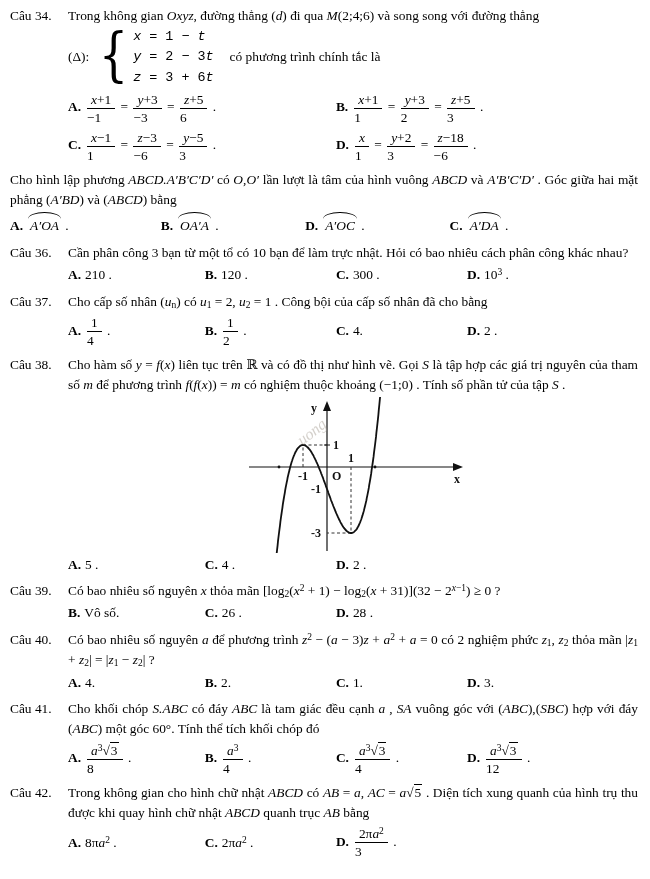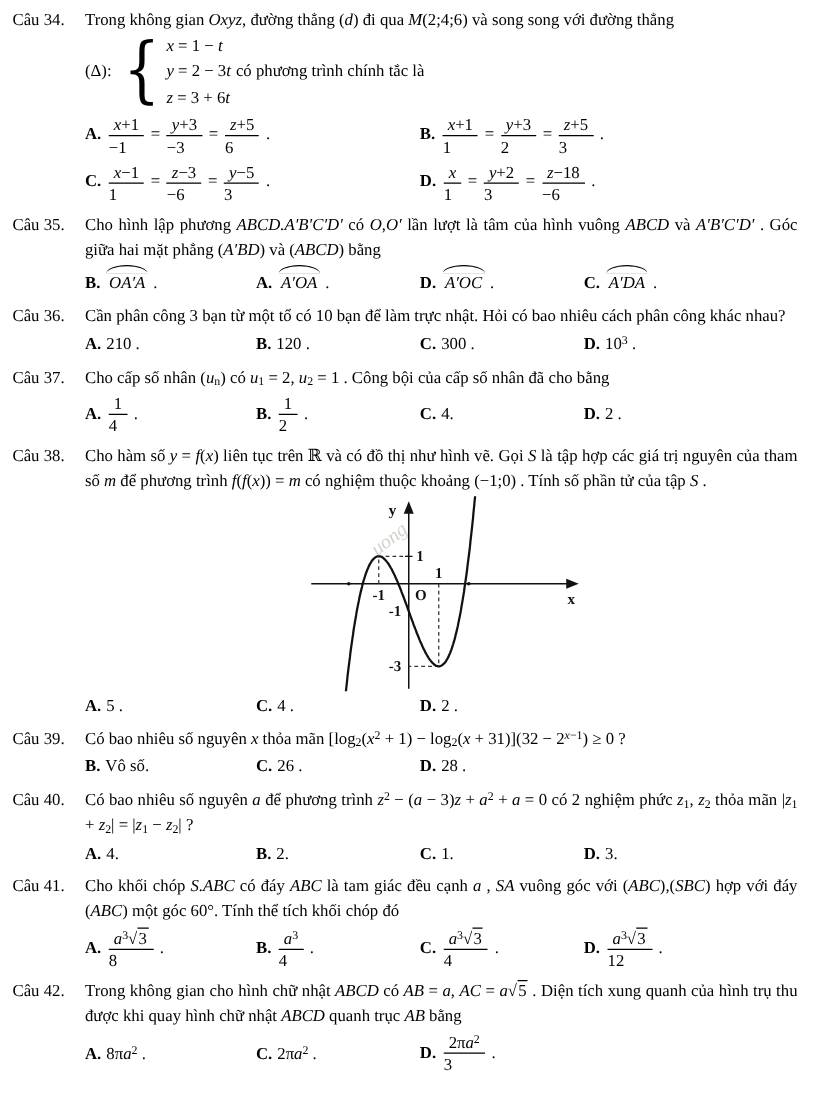--- a/index.html
+++ b/index.html
@@ -29,22 +29,22 @@
   .sqrt .vinc{border-top:1px solid #000;padding:0 1px;}
   .hat{position:relative;display:inline-block;padding:4px 3px 0;}
   .hat::before{content:"";position:absolute;left:1px;right:1px;top:0;height:6px;
     border-top:1.2px solid #000;border-radius:50% 50% 0 0 / 100% 100% 0 0;}
   sup{font-size:9.5px;line-height:0;vertical-align:4px;}
   sub{font-size:9.5px;line-height:0;vertical-align:-2px;}
   
   .system{display:flex;align-items:center;margin:1px 0 3px;}
   .brace{font-size:58px;font-weight:300;line-height:0.85;margin:0 1px 4px 6px;
     font-family:"DejaVu Serif",serif;transform:scaleX(.8);}
-  .sys-lines span{display:block;line-height:1.5;}
-  .sys-suffix{margin-left:4px;}
+  .sys-lines span{display:block;line-height:1.5;font-family:Liberation Mono, monospace;}
+  .sys-suffix{margin-left:16px;}
   
   .graph-wrap{display:flex;justify-content:center;margin:1px 0 2px;}
   .graph-wrap svg{overflow:hidden;}
   
   .watermark{position:absolute;left:296px;top:420px;transform:rotate(-38deg);
     color:rgba(160,150,140,.45);font-style:italic;font-size:16px;pointer-events:none;}
 </style>
 </head>
 <body>
 
@@ -67,26 +67,25 @@
       <div class="opt"><b class="ol">B.</b><span><span class="frac"><span class="num"><i>x</i>+1</span><span class="den">1</span></span> = <span class="frac"><span class="num"><i>y</i>+3</span><span class="den">2</span></span> = <span class="frac"><span class="num"><i>z</i>+5</span><span class="den">3</span></span> .</span></div>
     </div>
     <div class="opts two">
       <div class="opt"><b class="ol">C.</b><span><span class="frac"><span class="num"><i>x</i>−1</span><span class="den">1</span></span> = <span class="frac"><span class="num"><i>z</i>−3</span><span class="den">−6</span></span> = <span class="frac"><span class="num"><i>y</i>−5</span><span class="den">3</span></span> .</span></div>
       <div class="opt"><b class="ol">D.</b><span><span class="frac"><span class="num"><i>x</i></span><span class="den">1</span></span> = <span class="frac"><span class="num"><i>y</i>+2</span><span class="den">3</span></span> = <span class="frac"><span class="num"><i>z</i>−18</span><span class="den">−6</span></span> .</span></div>
     </div>
   </div>
 </div>
 
 <div class="q">
-  <div class="q-label">Câu 35.</div>
   <div class="q-body">
     <div class="q-text">Cho hình lập phương <i>ABCD.A′B′C′D′</i> có <i>O</i>,<i>O′</i> lần lượt là tâm của hình vuông <i>ABCD</i> và <i>A′B′C′D′</i> . Góc giữa hai mặt phẳng (<i>A′BD</i>) và (<i>ABCD</i>) bằng</div>
     <div class="opts four">
+      <div class="opt"><b class="ol">A.</b><span><span class="hat"><i>A′OA</i></span> .</span></div>
       <div class="opt"><b class="ol">B.</b><span><span class="hat"><i>OA′A</i></span> .</span></div>
-      <div class="opt"><b class="ol">A.</b><span><span class="hat"><i>A′OA</i></span> .</span></div>
       <div class="opt"><b class="ol">D.</b><span><span class="hat"><i>A′OC</i></span> .</span></div>
       <div class="opt"><b class="ol">C.</b><span><span class="hat"><i>A′DA</i></span> .</span></div>
     </div>
   </div>
 </div>
 
 <div class="q">
   <div class="q-label">Câu 36.</div>
   <div class="q-body">
     <div class="q-text">Cần phân công 3 bạn từ một tổ có 10 bạn để làm trực nhật. Hỏi có bao nhiêu cách phân công khác nhau?</div>

